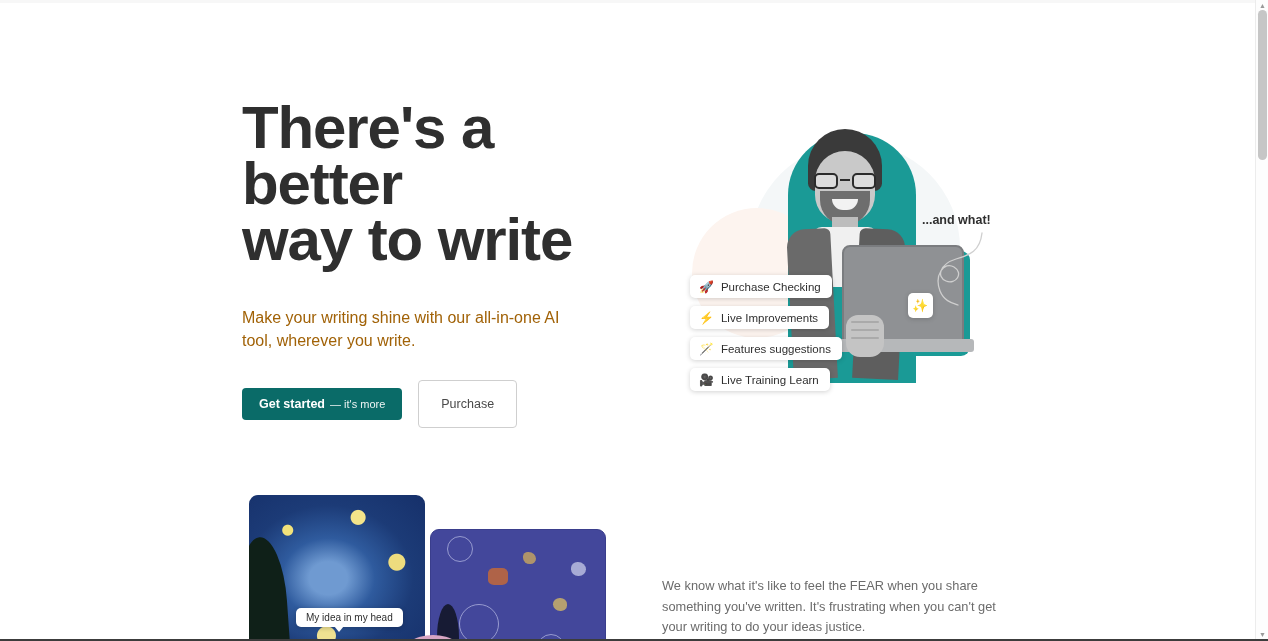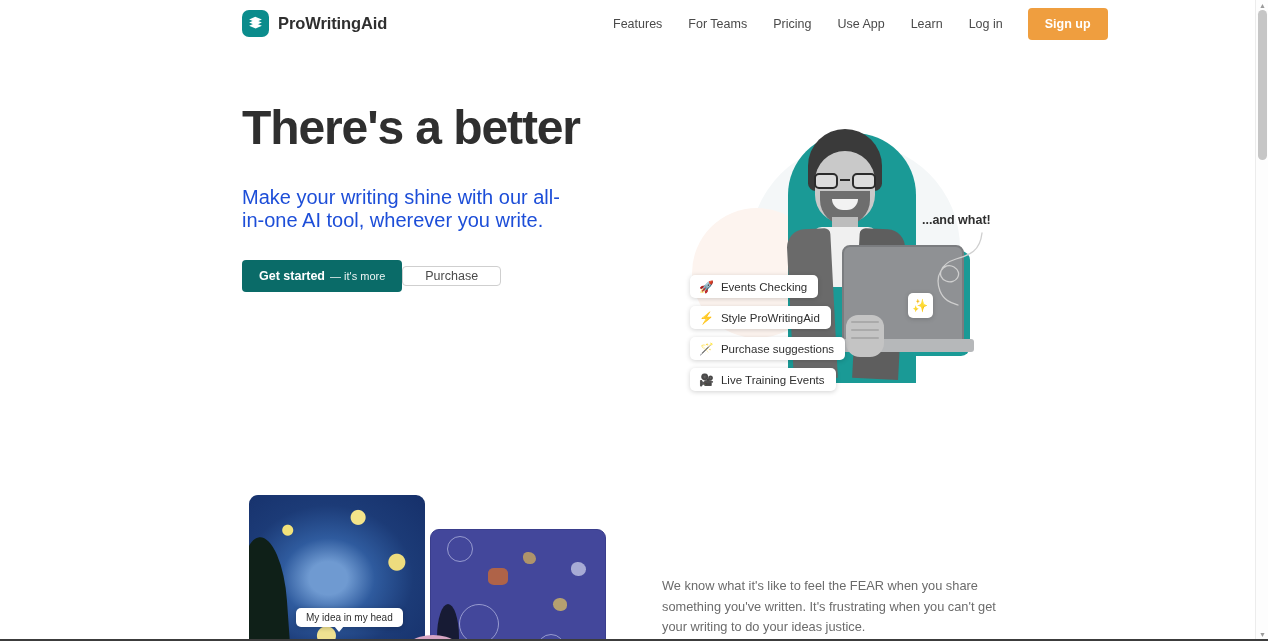--- a/index.html
+++ b/index.html
@@ -115,39 +115,40 @@
   }
 
   .hero-copy {
     position: absolute;
     left: 242px;
     top: 52px;
     width: 400px;
   }
 
   .hero-title {
-    font-size: 48px;
+    font-size: 60px;
     line-height: 56px;
     font-weight: bold;
     color: #2f2f2f;
     letter-spacing: -1.1px;
   }
 
   .hero-sub {
-    margin-top: 30px;
-    font-size: 20px;
+    margin-top: 38px;
+    font-size: 16px;
     line-height: 23px;
-    color: #1d4ed8;
+    color: #a16207;
     width: 330px;
   }
 
   .hero-cta {
     margin-top: 28px;
     display: flex;
     align-items: center;
+    gap: 16px;
   }
 
   .btn-primary {
     background: #0a6b68;
     color: #ffffff;
     border: none;
     border-radius: 4px;
     height: 32px;
     padding: 0 17px;
     font-size: 12.5px;
@@ -159,21 +160,21 @@
     white-space: nowrap;
   }
   .btn-primary .bold-part { font-weight: bold; }
   .btn-primary .thin-part { font-size: 11px; opacity: .92; }
 
   .btn-secondary {
     background: #ffffff;
     color: #4a4a4a;
     border: 1px solid #cfcfcf;
     border-radius: 4px;
-    height: 20px;
+    height: 48px;
     padding: 0 22px;
     font-size: 12.5px;
     cursor: pointer;
     font-family: inherit;
     white-space: nowrap;
   }
 
   .hero-note {
     margin-top: 28px;
     font-size: 11.5px;
@@ -540,50 +541,27 @@
     background: #3c3c3c;
   }
 </style>
 </head>
 <body>
 
 <div class="viewport">
 
   <div class="top-hairline"></div>
 
-  <header class="site-header">
-
-    <a class="brand" href="#">
-      <span class="brand-mark">
-        <svg width="17" height="17" viewBox="0 0 24 24" aria-hidden="true">
-          <path d="M3 6.2 L11.6 2.4 L21 6.2 L12.2 10.2 Z" fill="#ffffff"></path>
-          <path d="M3 10.6 L11.6 6.8 L21 10.6 L12.2 14.6 Z" fill="#ffffff"></path>
-          <path d="M3 15 L11.6 11.2 L21 15 L12.2 19 Z" fill="#ffffff"></path>
-        </svg>
-      </span>
-      <span class="brand-name">ProWritingAid</span>
-    </a>
-
-    <nav class="main-nav">
-      <a class="nav-link" href="#">Features</a>
-      <a class="nav-link" href="#">For Teams</a>
-      <a class="nav-link" href="#">Pricing</a>
-      <a class="nav-link" href="#">Use App</a>
-      <a class="nav-link" href="#">Learn</a>
-      <a class="nav-link" href="#">Log in</a>
-      <button class="signup-btn">Sign up</button>
-    </nav>
-
-  </header>
 
   <section class="hero">
 
     <div class="hero-copy">
       <h1 class="hero-title">
         <span>There's a better</span><br>
+        <span>way to write</span>
       </h1>
 
       <p class="hero-sub">Make your writing shine with our all-in-one AI tool, wherever you write.</p>
 
       <div class="hero-cta">
         <button class="btn-primary">
           <span class="bold-part">Get started</span>
           <span class="thin-part">— it's more</span>
         </button>
         <button class="btn-secondary">Purchase</button>
@@ -613,33 +591,33 @@
         <div class="p-jacket-l"></div>
         <div class="p-jacket-r"></div>
       </div>
 
       <div class="laptop"></div>
       <div class="laptop-base"></div>
       <div class="hand"></div>
 
       <div class="feature-chip chip-0">
         <span class="chip-emoji">🚀</span>
-        <span>Events Checking</span>
+        <span>Purchase Checking</span>
       </div>
       <div class="feature-chip chip-1">
         <span class="chip-emoji">⚡</span>
-        <span>Style ProWritingAid</span>
+        <span>Live Improvements</span>
       </div>
       <div class="feature-chip chip-2">
         <span class="chip-emoji">🪄</span>
-        <span>Purchase suggestions</span>
+        <span>Features suggestions</span>
       </div>
       <div class="feature-chip chip-3">
         <span class="chip-emoji">🎥</span>
-        <span>Live Training Events</span>
+        <span>Live Training Learn</span>
       </div>
 
       <div class="sparkle-badge">
         <span>✨</span>
       </div>
 
       <div class="and-more">...and what!</div>
 
       <svg class="squiggle" viewBox="0 0 60 78">
         <path d="M52 4 C50 22, 40 26, 26 30 C10 35, 6 48, 16 52 C26 56, 34 44, 24 38 C14 32, 4 46, 10 62 C14 72, 22 74, 28 76" fill="none" stroke="#cfcfcf" stroke-width="1.3" stroke-linecap="round"></path>

